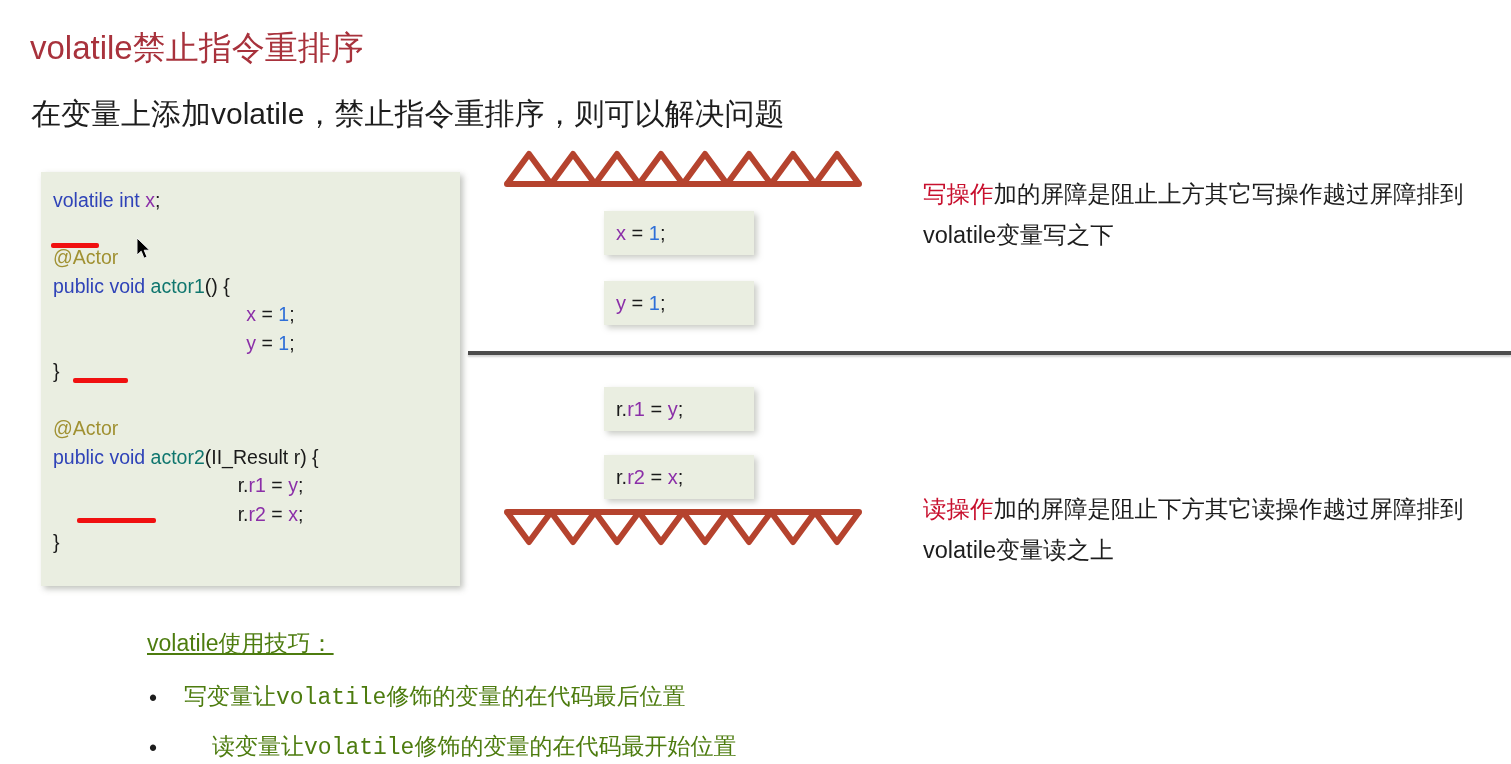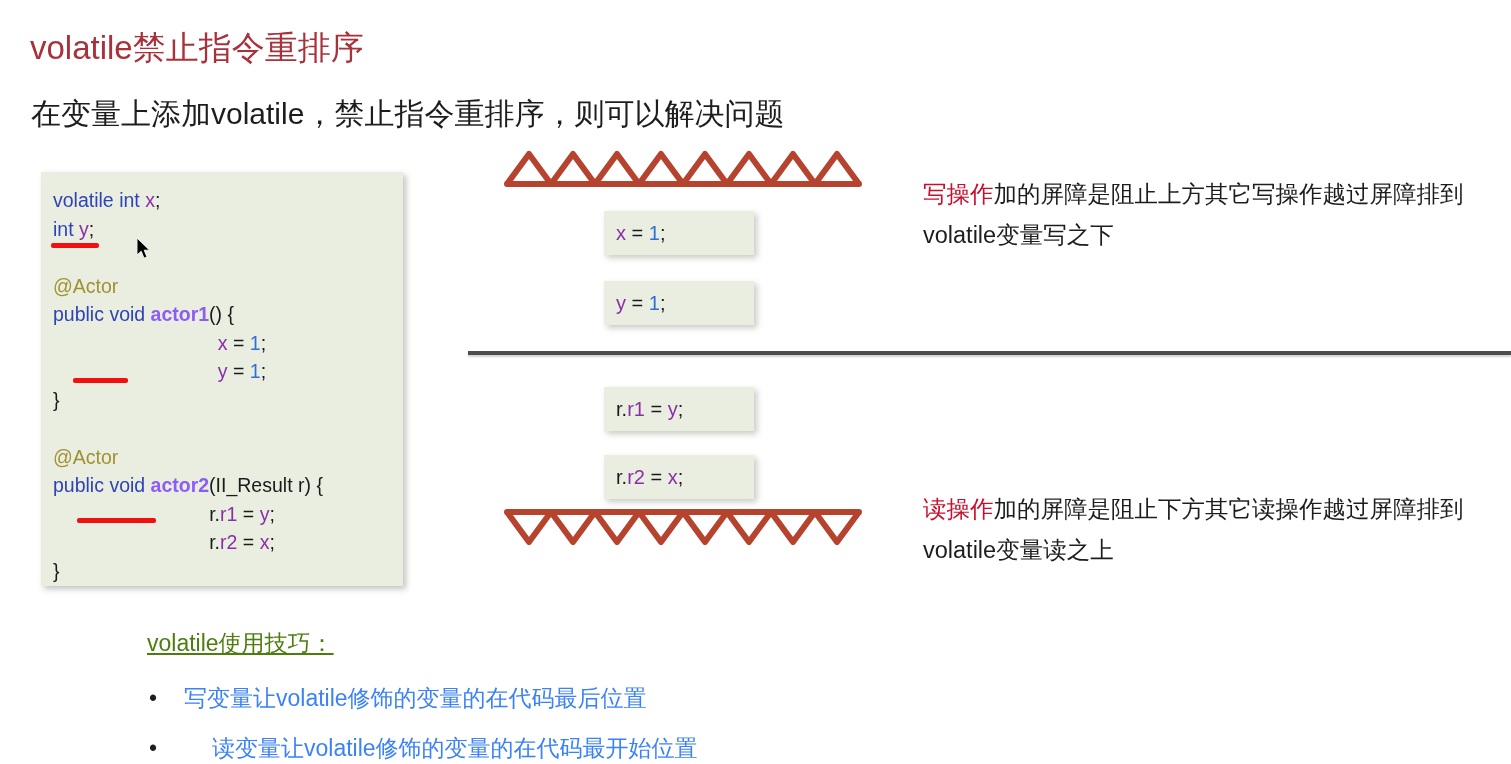--- a/index.html
+++ b/index.html
@@ -39,39 +39,39 @@
     line-height: 40px;
     color: #1d1d1d;
     white-space: nowrap;
   }
 
   
   .code-panel {
     position: absolute;
     left: 41px;
     top: 172px;
-    width: 362px;
+    width: 419px;
     height: 414px;
     background: #eaeee1;
     box-shadow: 3px 3px 6px rgba(120,125,110,0.45);
     font-family: "Liberation Sans", "DejaVu Sans", sans-serif;
     font-size: 19.5px;
     line-height: 28.5px;
     padding: 14px 0 0 12px;
     box-sizing: border-box;
     overflow: hidden;
   }
   .code-line { white-space: pre; position: relative; }
   .code-line.indent { padding-left: 28px; text-align: center; }
   .code-line.blank { height: 28.5px; }
 
   .tok-kw      { color: #2f43b8; }
   .tok-var     { color: #8b2fa8; }
   .tok-anno    { color: #a09132; }
-  .tok-method  { color: #8b5cf6; font-weight: bold; }
+  .tok-method  { color: #0f766e; }
   .tok-num     { color: #2f6fd8; }
   .tok-plain   { color: #1a1a1a; }
 
   
   .rule-red {
     position: absolute;
     background: #f01010;
     height: 5px;
     border-radius: 2px;
   }
@@ -142,22 +142,23 @@
     font-size: 23px;
     line-height: 34px;
     color: #4d7c0f;
     white-space: nowrap;
     text-decoration: underline;
   }
   .tip-item {
     position: absolute;
     font-size: 23px;
     line-height: 34px;
-    color: #3b82f6;
-    white-space: nowrap;
+    color: #4d7c0f;
+    white-space: nowrap;
+    font-family: Liberation Mono, monospace;
   }
   .tip-bullet {
     position: absolute;
     font-size: 23px;
     line-height: 34px;
     color: #1d1d1d;
   }
   #tip-bullet-0 { left: 149px; top: 681px; }
   #tip-text-0   { left: 184px; top: 681px; }
   #tip-bullet-1 { left: 149px; top: 731px; }
@@ -166,21 +167,20 @@
 </head>
 <body>
 
 <div class="slide-title">volatile禁止指令重排序</div>
 
 <div class="lead-text">在变量上添加volatile，禁止指令重排序，则可以解决问题</div>
 
 <div class="code-panel">
   <div id="code-lines">
       <div class="code-line"><span class="tok-kw">volatile</span><span class="tok-plain"> </span><span class="tok-kw">int</span><span class="tok-plain"> </span><span class="tok-var">x</span><span class="tok-plain">;</span></div>
-      <div class="code-line"><span class="tok-kw">int</span><span class="tok-plain"> </span><span class="tok-var">y</span><span class="tok-plain">;</span></div>
       <div class="code-line blank"></div>
       <div class="code-line"><span class="tok-anno">@Actor</span></div>
       <div class="code-line"><span class="tok-kw">public</span><span class="tok-plain"> </span><span class="tok-kw">void</span><span class="tok-plain"> </span><span class="tok-method">actor1</span><span class="tok-plain">() {</span></div>
       <div class="code-line indent"><span class="tok-var">x</span><span class="tok-plain"> = </span><span class="tok-num">1</span><span class="tok-plain">;</span></div>
       <div class="code-line indent"><span class="tok-var">y</span><span class="tok-plain"> = </span><span class="tok-num">1</span><span class="tok-plain">;</span></div>
       <div class="code-line"><span class="tok-plain">}</span></div>
       <div class="code-line blank"></div>
       <div class="code-line"><span class="tok-anno">@Actor</span></div>
       <div class="code-line"><span class="tok-kw">public</span><span class="tok-plain"> </span><span class="tok-kw">void</span><span class="tok-plain"> </span><span class="tok-method">actor2</span><span class="tok-plain">(II_Result r) {</span></div>
       <div class="code-line indent"><span class="tok-plain">r.</span><span class="tok-var">r1</span><span class="tok-plain"> = </span><span class="tok-var">y</span><span class="tok-plain">;</span></div>

